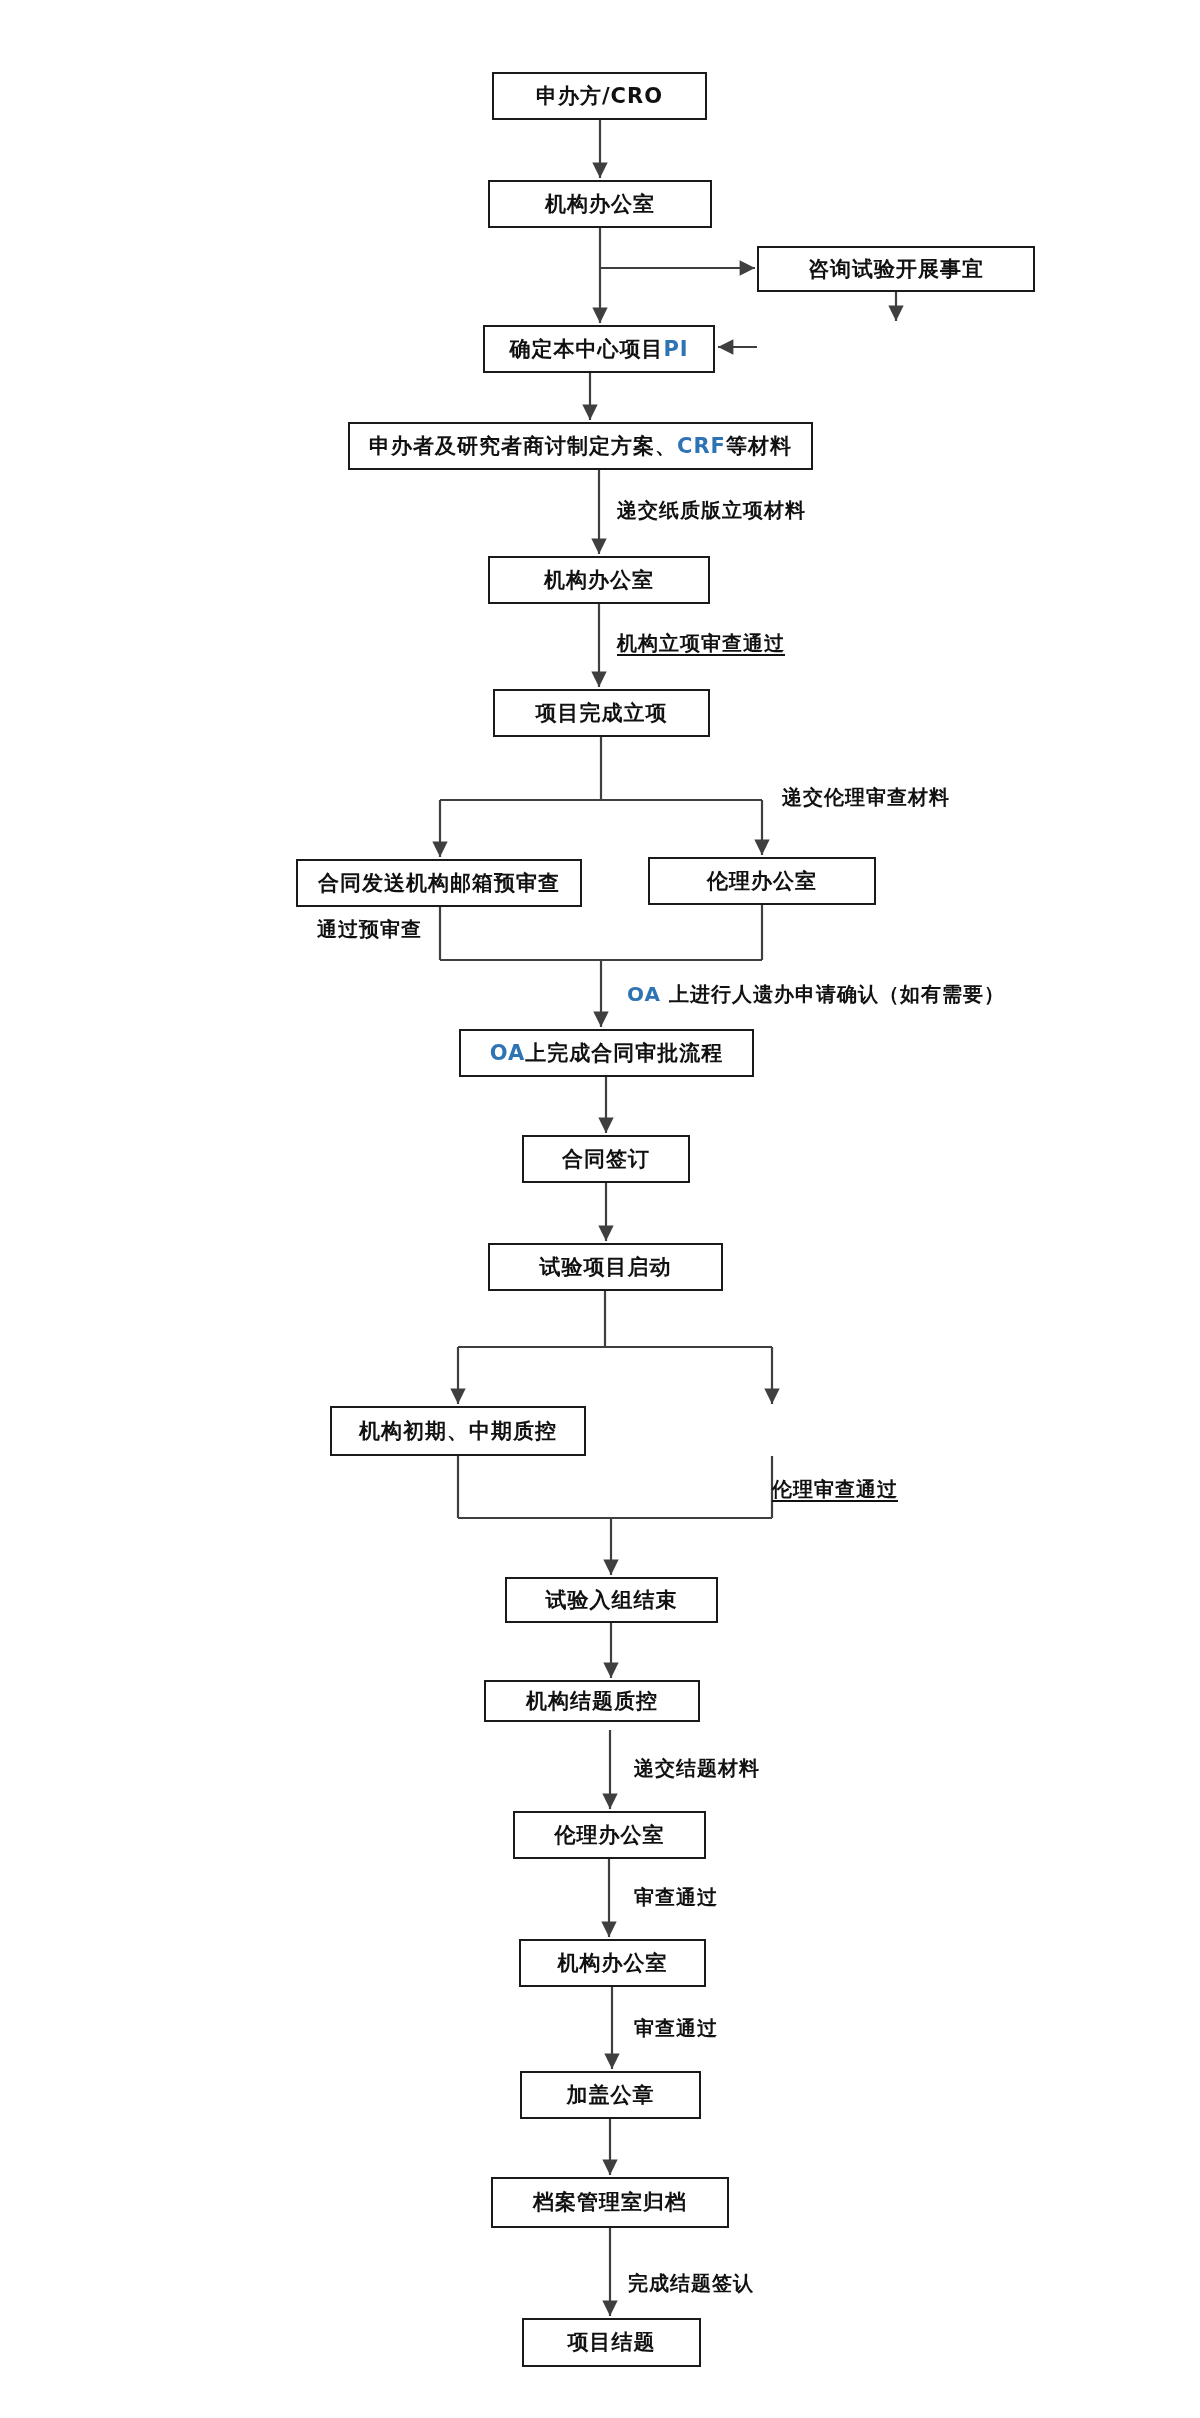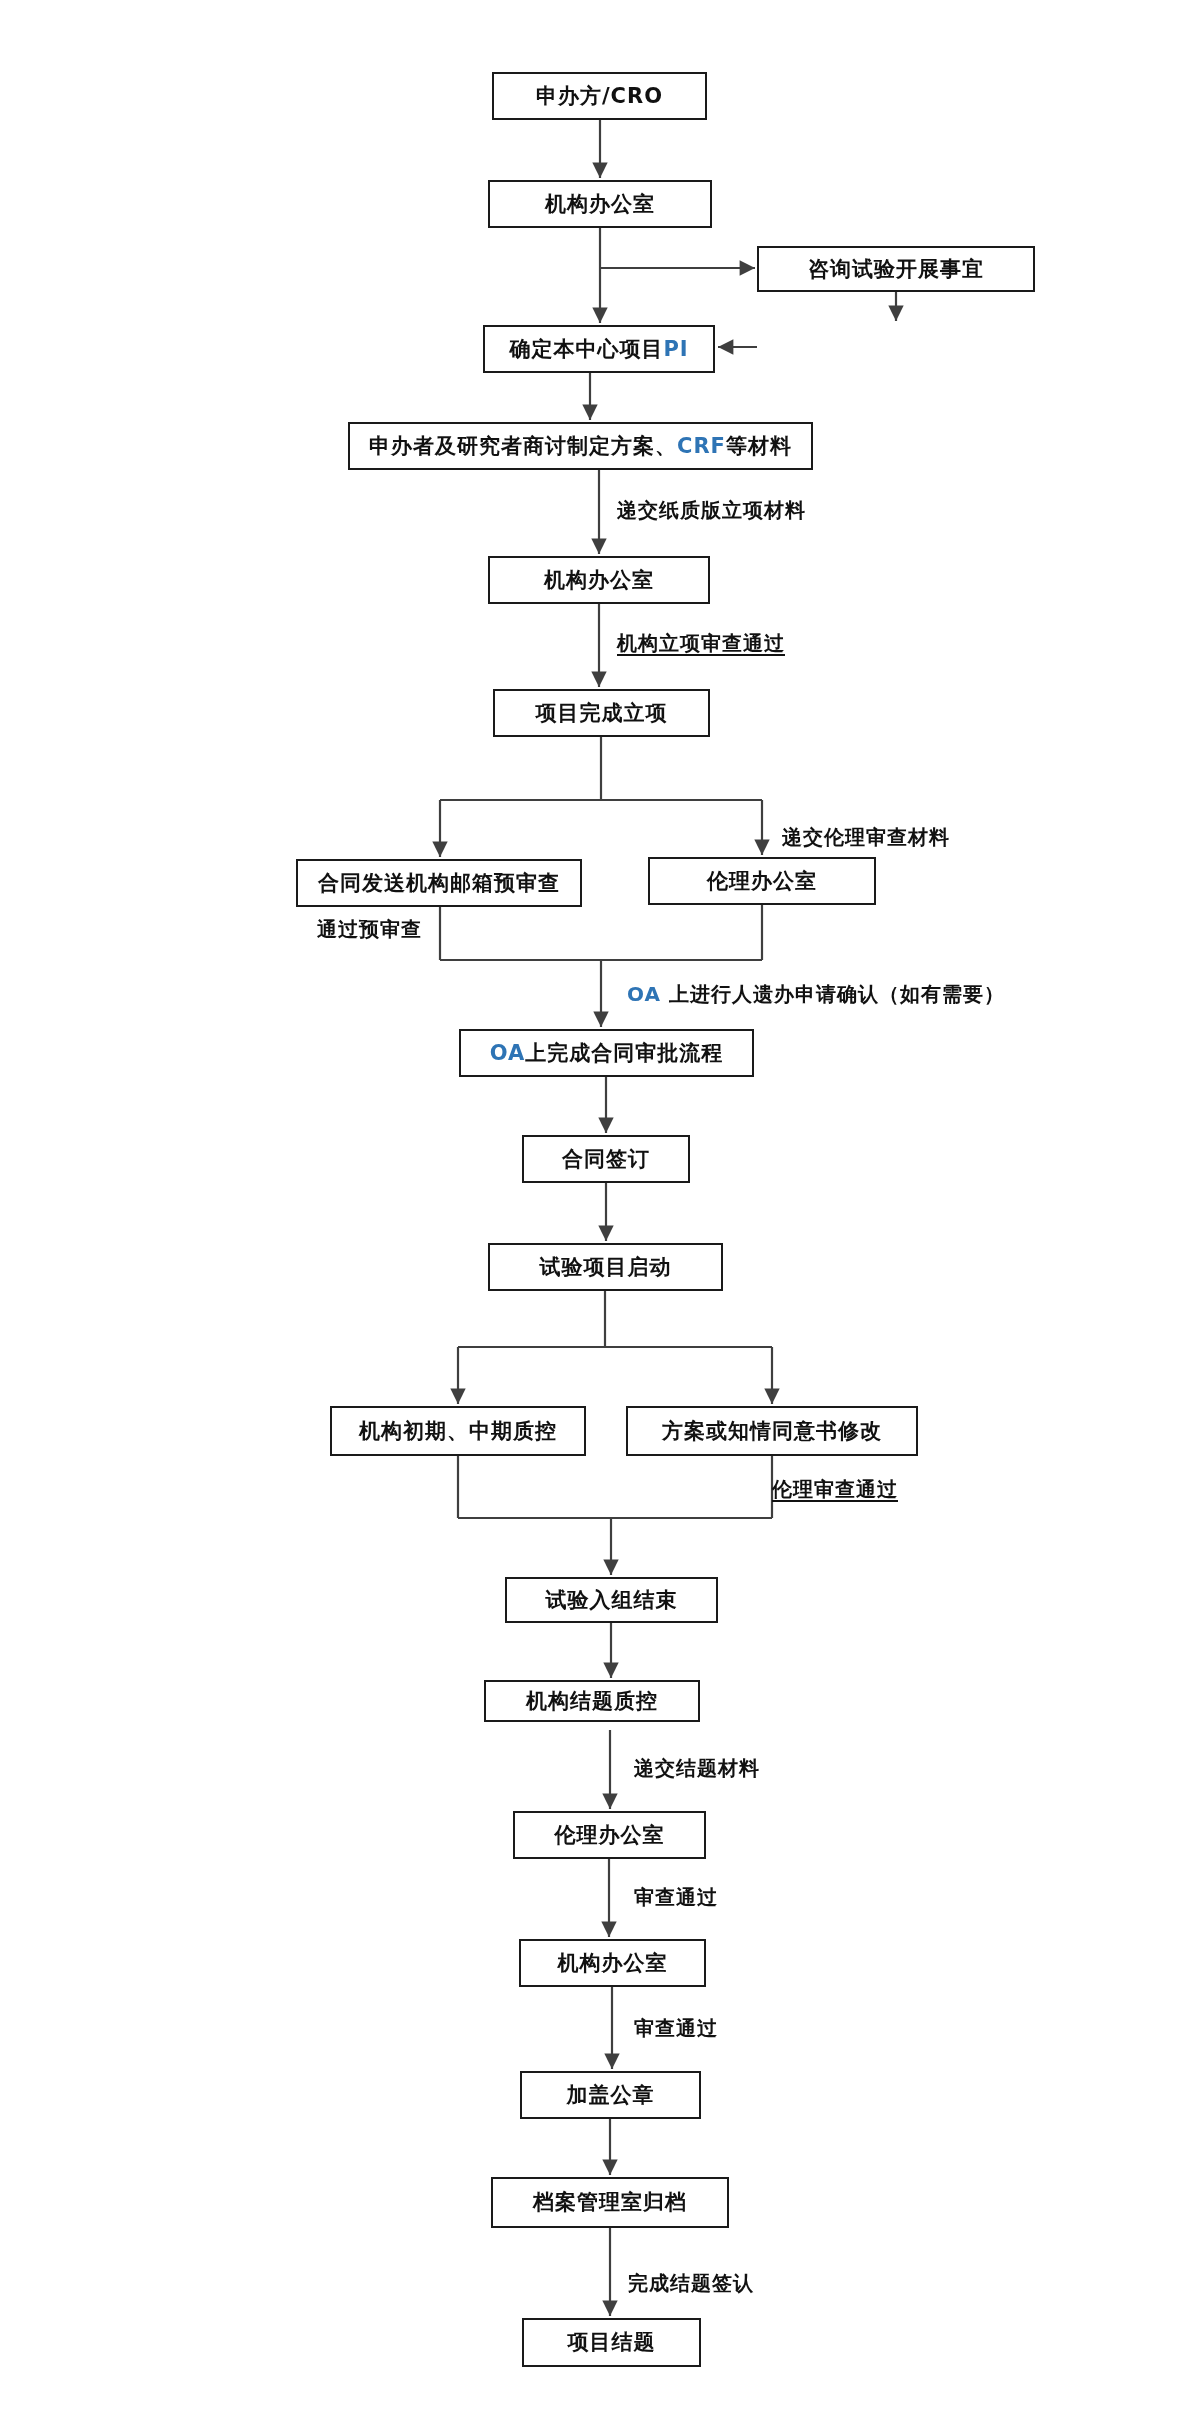--- a/index.html
+++ b/index.html
@@ -125,41 +125,40 @@
       <span class="accent">OA</span>
       <span> 上完成合同审批流程</span>
   </div>
 
   <div class="node" style="left:522px;top:1135px;width:168px;height:48px;">合同签订</div>
 
   <div class="node" style="left:488px;top:1243px;width:235px;height:48px;">试验项目启动</div>
 
   <div class="node" style="left:330px;top:1406px;width:256px;height:50px;">机构初期、中期质控</div>
 
-  <div class="node" style="left:626px;top:1406px;width:292px;height:50px;">方案或知情同意书修改</div>
 
   <div class="node" style="left:505px;top:1577px;width:213px;height:46px;">试验入组结束</div>
 
   <div class="node" style="left:484px;top:1680px;width:216px;height:42px;">机构结题质控</div>
 
   <div class="node" style="left:513px;top:1811px;width:193px;height:48px;">伦理办公室</div>
 
   <div class="node" style="left:519px;top:1939px;width:187px;height:48px;">机构办公室</div>
 
   <div class="node" style="left:520px;top:2071px;width:181px;height:48px;">加盖公章</div>
 
   <div class="node" style="left:491px;top:2177px;width:238px;height:51px;">档案管理室归档</div>
 
   <div class="node" style="left:522px;top:2318px;width:179px;height:49px;">项目结题</div>
 
   <div class="edge-label" style="left:617px;top:497px;">递交纸质版立项材料</div>
 
   <div class="edge-label underlined" style="left:617px;top:630px;">机构立项审查通过</div>
 
-  <div class="edge-label" style="left:782px;top:824px;">递交伦理审查材料</div>
+  <div class="edge-label" style="left:782px;top:784px;">递交伦理审查材料</div>
 
   <div class="edge-label" style="left:317px;top:916px;">通过预审查</div>
 
   <div class="edge-label" style="left:627px;top:981px;">
     <span></span><span class="accent">OA</span><span> 上进行人遗办申请确认（如有需要）</span>
   </div>
 
   <div class="edge-label underlined" style="left:772px;top:1476px;">伦理审查通过</div>
 
   <div class="edge-label" style="left:634px;top:1755px;">递交结题材料</div>

